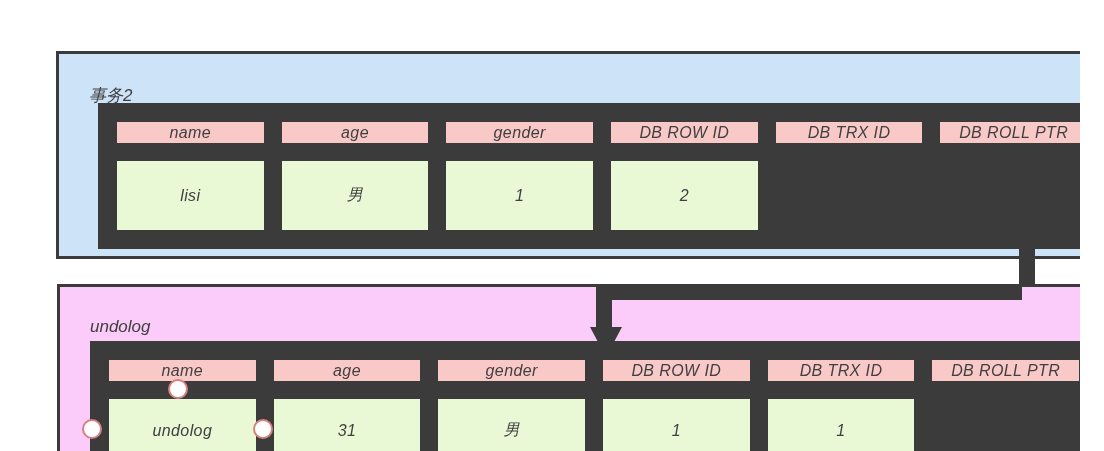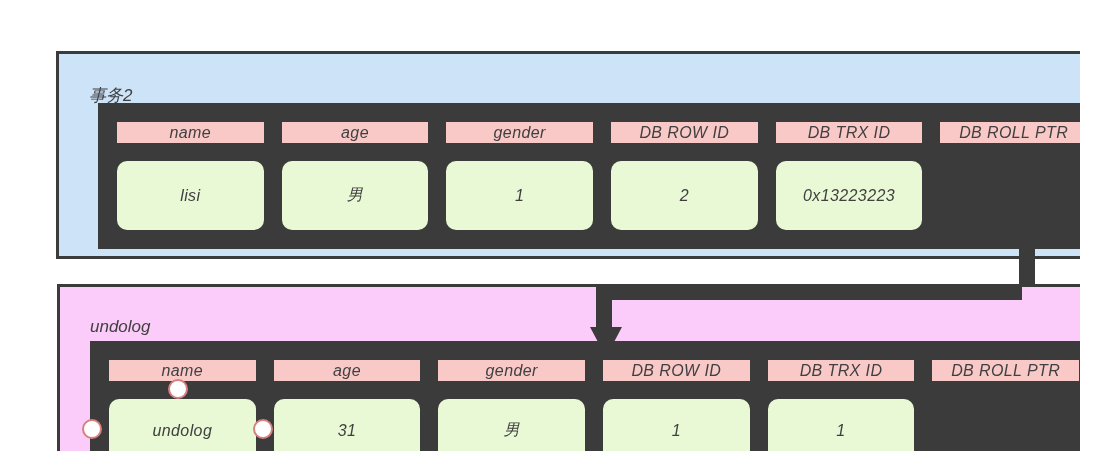--- a/index.html
+++ b/index.html
@@ -58,21 +58,21 @@
   .th,.td{
     display:flex;
     align-items:center;
     justify-content:center;
     font-size:16px;
     letter-spacing:0.4px;
     color:var(--text);
     white-space:nowrap;
   }
   .th{ background:var(--header-fill); }
-  .td{ background:var(--cell-fill);border-radius:10px; }
+  .td{ background:var(--cell-fill); }
   .line{
     position:absolute;
     background:var(--border);
     z-index:3;
   }
   .arrowhead{
     position:absolute;
     left:542px; top:279px;
     width:0; height:0;
     border-left:8px solid transparent;
@@ -124,21 +124,20 @@
     <div class="th">name</div>
     <div class="th">age</div>
     <div class="th">gender</div>
     <div class="th">DB ROW ID</div>
     <div class="th">DB TRX ID</div>
     <div class="th">DB ROLL PTR</div>
     <div class="td">lisi</div>
     <div class="td">男</div>
     <div class="td">1</div>
     <div class="td">2</div>
-    <div class="td">0x13223223</div>
   </div>
 
   <div class="line" style="left:971px; top:185px; width:3px; height:53px;"></div>
   <div class="line" style="left:549px; top:236px; width:425px; height:3px;"></div>
   <div class="line" style="left:548px; top:239px; width:3px; height:42px;"></div>
   <div class="arrowhead"></div>
 
   <div class="box pink">
     <div class="box-label">undolog</div>
   </div>

